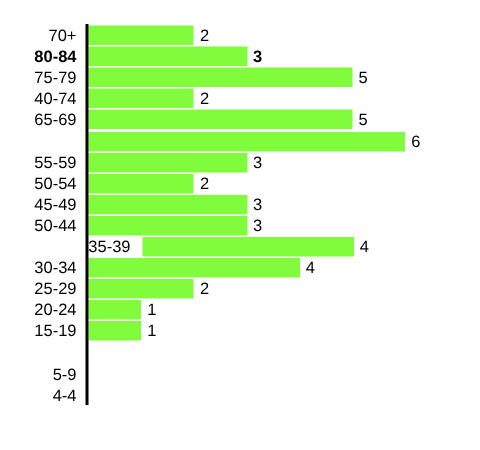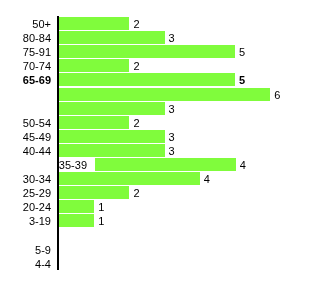--- a/index.html
+++ b/index.html
@@ -91,82 +91,83 @@
   }
 </style>
 </head>
 <body>
 
 <div id="chart-root">
   <div id="plot-area">
     <div id="axis-line"></div>
     <div id="rows-container">
         <div class="bar-row" style="top: 16px;">
-          <div class="row-label">50+</div>
-          <div class="bar-track">
-            <div class="bar-fill" style="width: 70.4px; background: rgb(128, 252, 60);"></div>
-            <div class="bar-value" style="left: 74.4px;">2</div>
-          </div>
-        </div>
-        <div class="bar-row" style="top: 30.1px;">
+          <div class="row-label">70+</div>
+          <div class="bar-track">
+            <div class="bar-fill" style="width: 70.4px; background: rgb(128, 252, 60);"></div>
+            <div class="bar-value" style="left: 74.4px;">2</div>
+          </div>
+        </div>
+        <div class="bar-row" style="top: 30.1px; font-weight: bold;">
           <div class="row-label">80-84</div>
           <div class="bar-track">
             <div class="bar-fill" style="width: 105.6px; background: rgb(128, 252, 60);"></div>
             <div class="bar-value" style="left: 109.6px;">3</div>
           </div>
         </div>
         <div class="bar-row" style="top: 44.2px;">
-          <div class="row-label">75-91</div>
+          <div class="row-label">75-79</div>
           <div class="bar-track">
             <div class="bar-fill" style="width: 176px; background: rgb(128, 252, 60);"></div>
             <div class="bar-value" style="left: 180px;">5</div>
           </div>
         </div>
         <div class="bar-row" style="top: 58.3px;">
-          <div class="row-label">70-74</div>
-          <div class="bar-track">
-            <div class="bar-fill" style="width: 70.4px; background: rgb(128, 252, 60);"></div>
-            <div class="bar-value" style="left: 74.4px;">2</div>
-          </div>
-        </div>
-        <div class="bar-row" style="top: 72.4px; font-weight: bold;">
+          <div class="row-label">40-74</div>
+          <div class="bar-track">
+            <div class="bar-fill" style="width: 70.4px; background: rgb(128, 252, 60);"></div>
+            <div class="bar-value" style="left: 74.4px;">2</div>
+          </div>
+        </div>
+        <div class="bar-row" style="top: 72.4px;">
           <div class="row-label">65-69</div>
           <div class="bar-track">
             <div class="bar-fill" style="width: 176px; background: rgb(128, 252, 60);"></div>
             <div class="bar-value" style="left: 180px;">5</div>
           </div>
         </div>
         <div class="bar-row" style="top: 86.5px;">
           <div class="bar-track">
             <div class="bar-fill" style="width: 211.2px; background: rgb(128, 252, 60);"></div>
             <div class="bar-value" style="left: 215.2px;">6</div>
           </div>
         </div>
         <div class="bar-row" style="top: 100.6px;">
+          <div class="row-label">55-59</div>
           <div class="bar-track">
             <div class="bar-fill" style="width: 105.6px; background: rgb(128, 252, 60);"></div>
             <div class="bar-value" style="left: 109.6px;">3</div>
           </div>
         </div>
         <div class="bar-row" style="top: 114.7px;">
           <div class="row-label">50-54</div>
           <div class="bar-track">
             <div class="bar-fill" style="width: 70.4px; background: rgb(128, 252, 60);"></div>
             <div class="bar-value" style="left: 74.4px;">2</div>
           </div>
         </div>
         <div class="bar-row" style="top: 128.8px;">
           <div class="row-label">45-49</div>
           <div class="bar-track">
             <div class="bar-fill" style="width: 105.6px; background: rgb(128, 252, 60);"></div>
             <div class="bar-value" style="left: 109.6px;">3</div>
           </div>
         </div>
         <div class="bar-row" style="top: 142.9px;">
-          <div class="row-label">40-44</div>
+          <div class="row-label">50-44</div>
           <div class="bar-track">
             <div class="bar-fill" style="width: 105.6px; background: rgb(128, 252, 60);"></div>
             <div class="bar-value" style="left: 109.6px;">3</div>
           </div>
         </div>
         <div class="bar-row" style="top: 157px; margin-left: 36px;">
           <div class="row-label">35-39</div>
           <div class="bar-track">
             <div class="bar-fill" style="width: 140.8px; background: rgb(128, 252, 60);"></div>
             <div class="bar-value" style="left: 144.8px;">4</div>
@@ -187,21 +188,21 @@
           </div>
         </div>
         <div class="bar-row" style="top: 199.3px;">
           <div class="row-label">20-24</div>
           <div class="bar-track">
             <div class="bar-fill" style="width: 35.2px; background: rgb(128, 252, 60);"></div>
             <div class="bar-value" style="left: 39.2px;">1</div>
           </div>
         </div>
         <div class="bar-row" style="top: 213.4px;">
-          <div class="row-label">3-19</div>
+          <div class="row-label">15-19</div>
           <div class="bar-track">
             <div class="bar-fill" style="width: 35.2px; background: rgb(128, 252, 60);"></div>
             <div class="bar-value" style="left: 39.2px;">1</div>
           </div>
         </div>
         <div class="bar-row" style="top: 227.5px;">
           <div class="bar-track"></div>
         </div>
         <div class="bar-row" style="top: 241.6px;">
           <div class="row-label">5-9</div>

